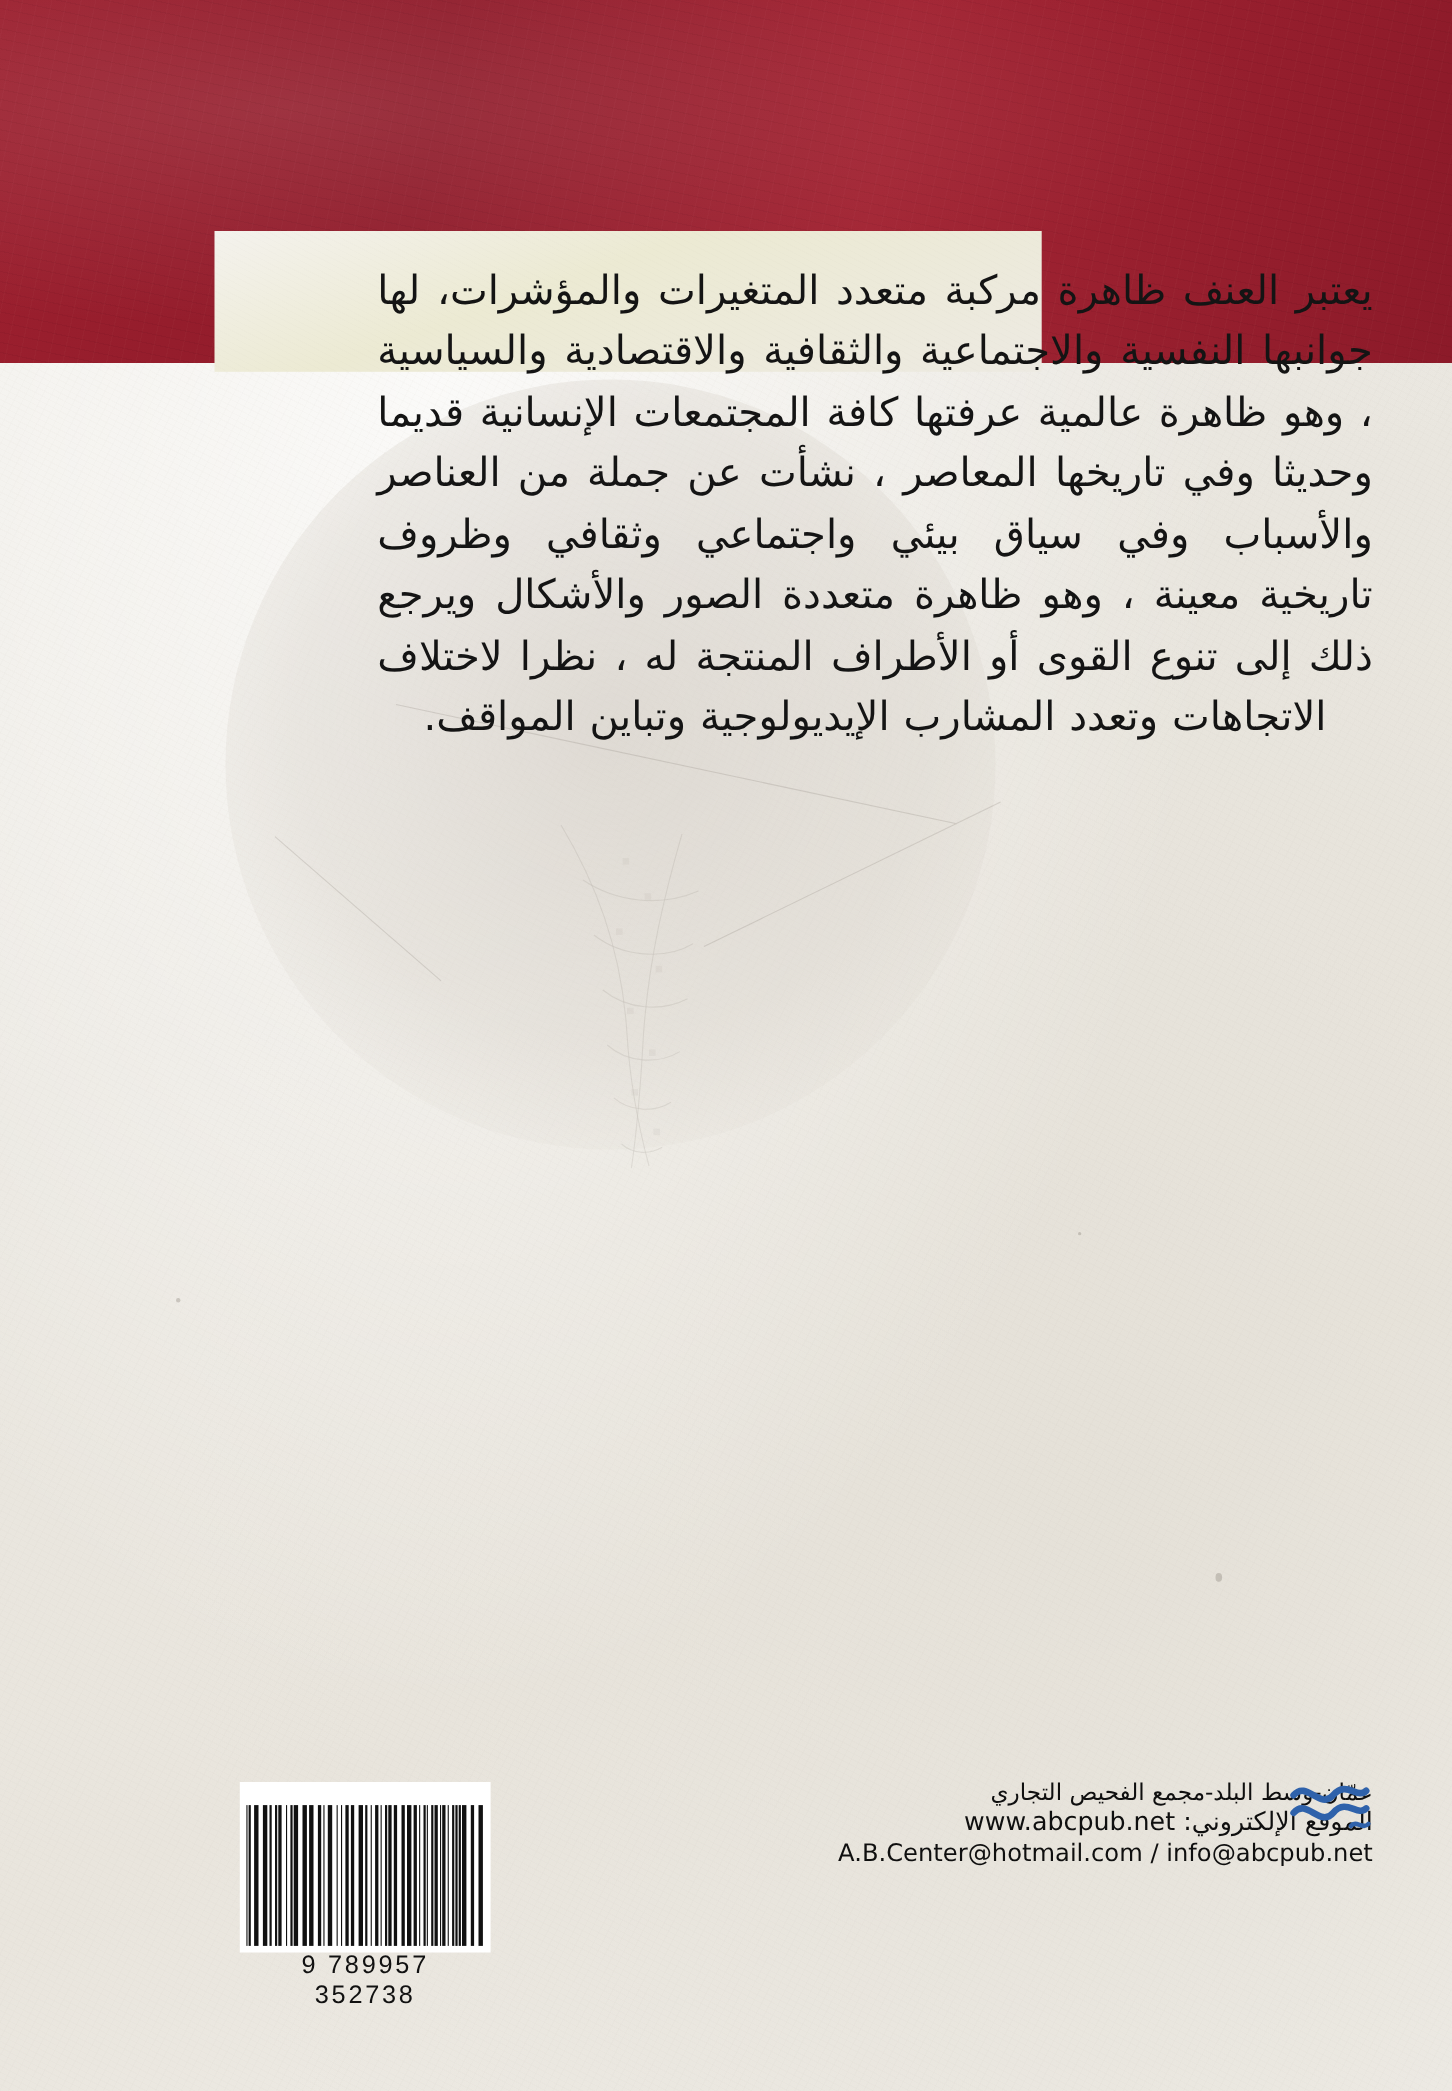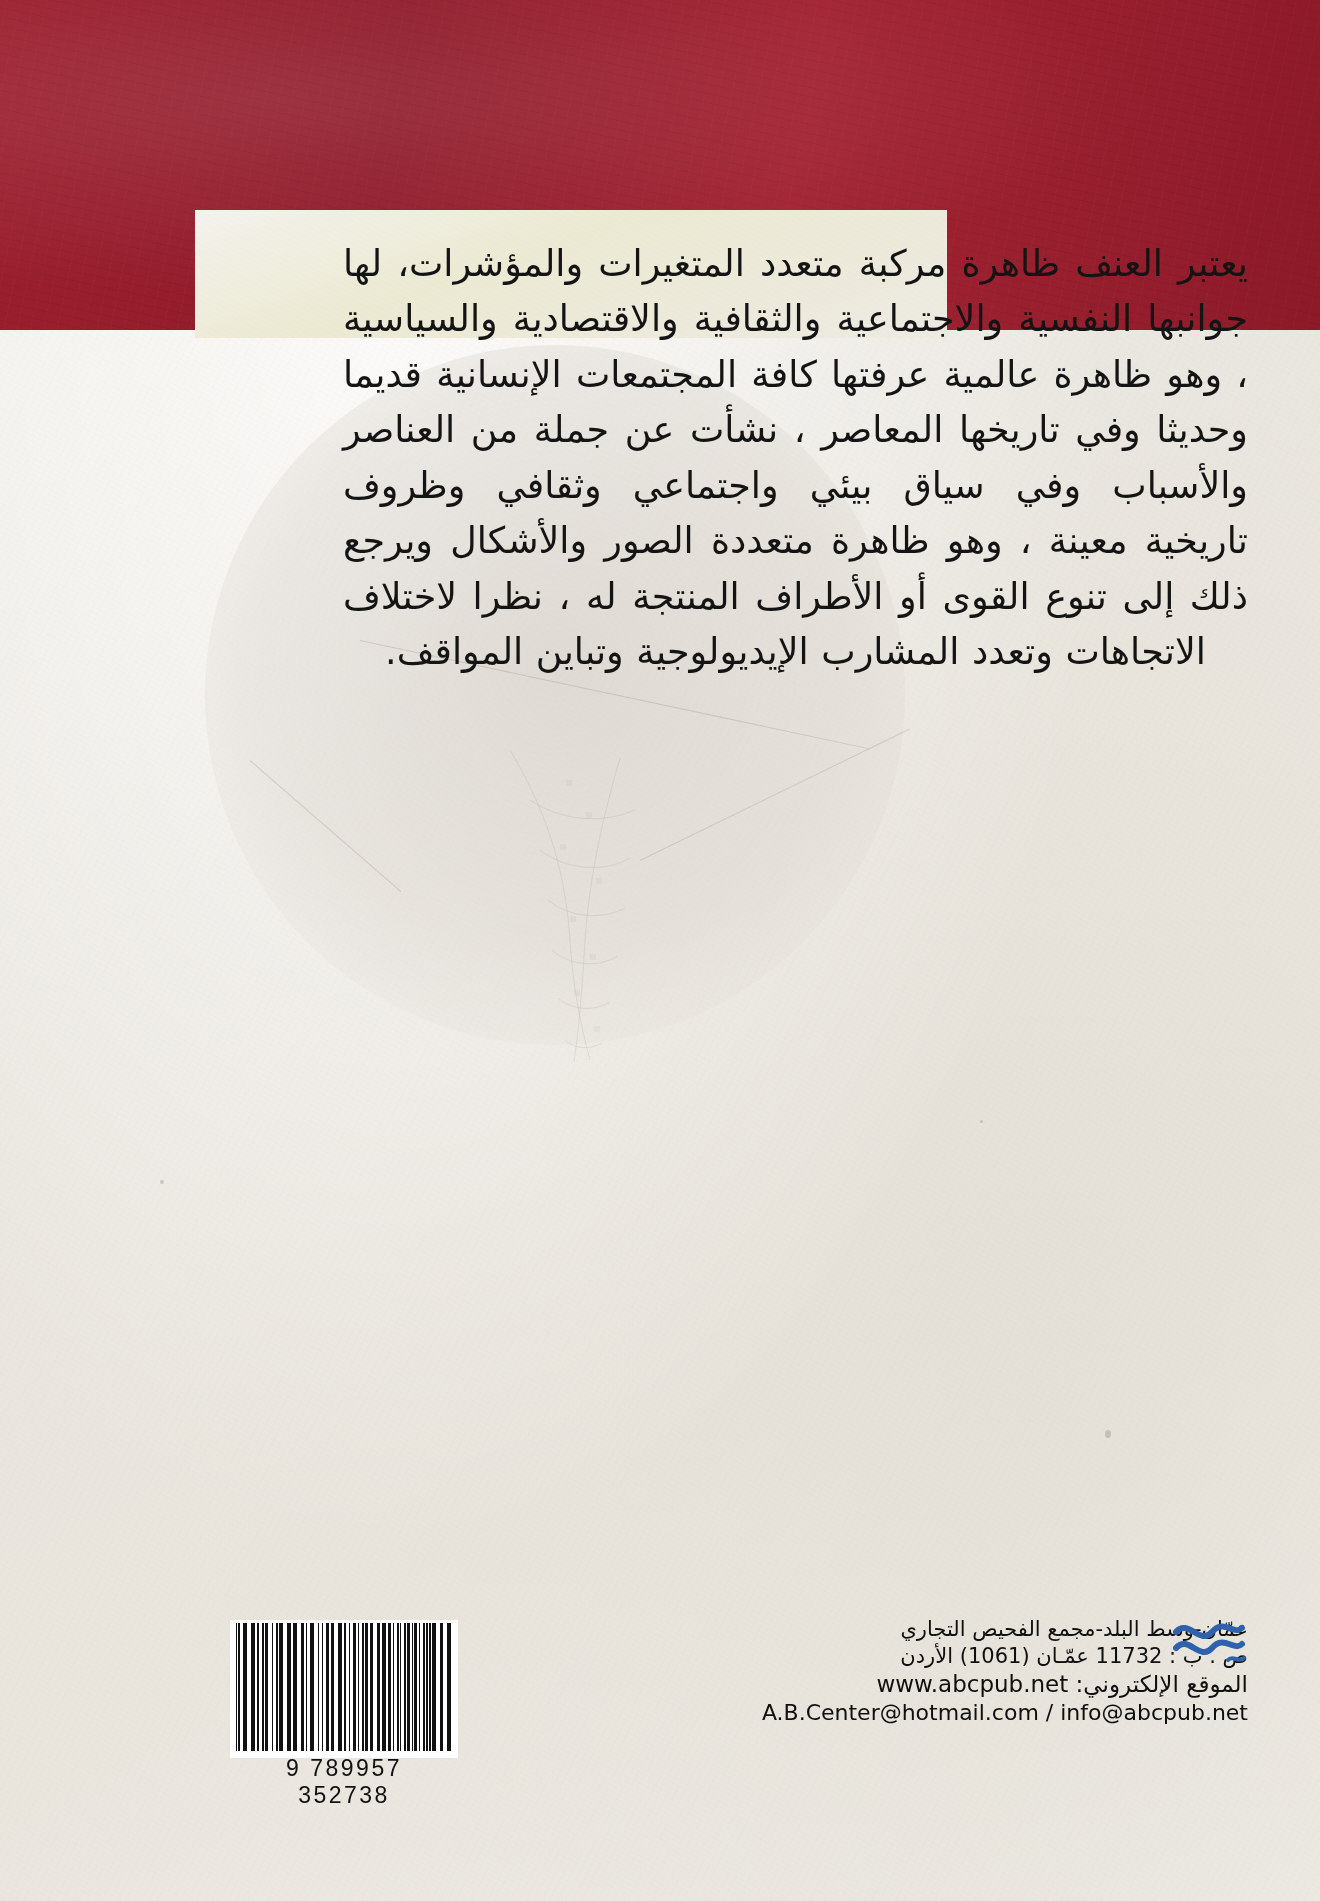--- a/index.html
+++ b/index.html
@@ -162,25 +162,24 @@
     width: 78px;
     height: 52px;
   }
 
   
   .barcode-box {
     position: absolute;
     left: 218px;
     top: 1620px;
     width: 228px;
-    height: 138px;
+    height: 155px;
     background: #ffffff;
-    padding: 3px 6px 2px 6px;
+    padding: 21px 6px 2px 6px;
     box-sizing: border-box;
-    margin-left: 12px;
   }
   .bars {
     position: relative;
     width: 216px;
     height: 128px;
     margin: 0 auto;
   }
   .bars i {
     position: absolute;
     top: 0;
@@ -301,18 +300,17 @@
 
   <div class="publisher">
     <svg class="logo" viewBox="0 0 78 52">
       <g fill="none" stroke="#2f62ab" stroke-width="6" stroke-linecap="round">
         <path d="M6 16 C 18 2, 30 30, 42 16 C 54 2, 64 20, 72 12"></path>
         <path d="M6 32 C 18 18, 30 46, 42 32 C 54 18, 64 36, 72 28"></path>
       </g>
       <path d="M58 44 C 63 38, 69 48, 74 42" fill="none" stroke="#2f62ab" stroke-width="4" stroke-linecap="round"></path>
     </svg>
     <div class="pub-line">عمّان-وسط البلد-مجمع الفحيص التجاري</div>
-    <div class="pub-line">ص . ب : 11732 عمّـان (1061) الأردن</div>
     <div class="pub-line web">الموقع الإلكتروني: www.abcpub.net</div>
     <div class="pub-line mail">A.B.Center@hotmail.com  /  info@abcpub.net</div>
   </div>
 
 </div>
 
 </body></html>

